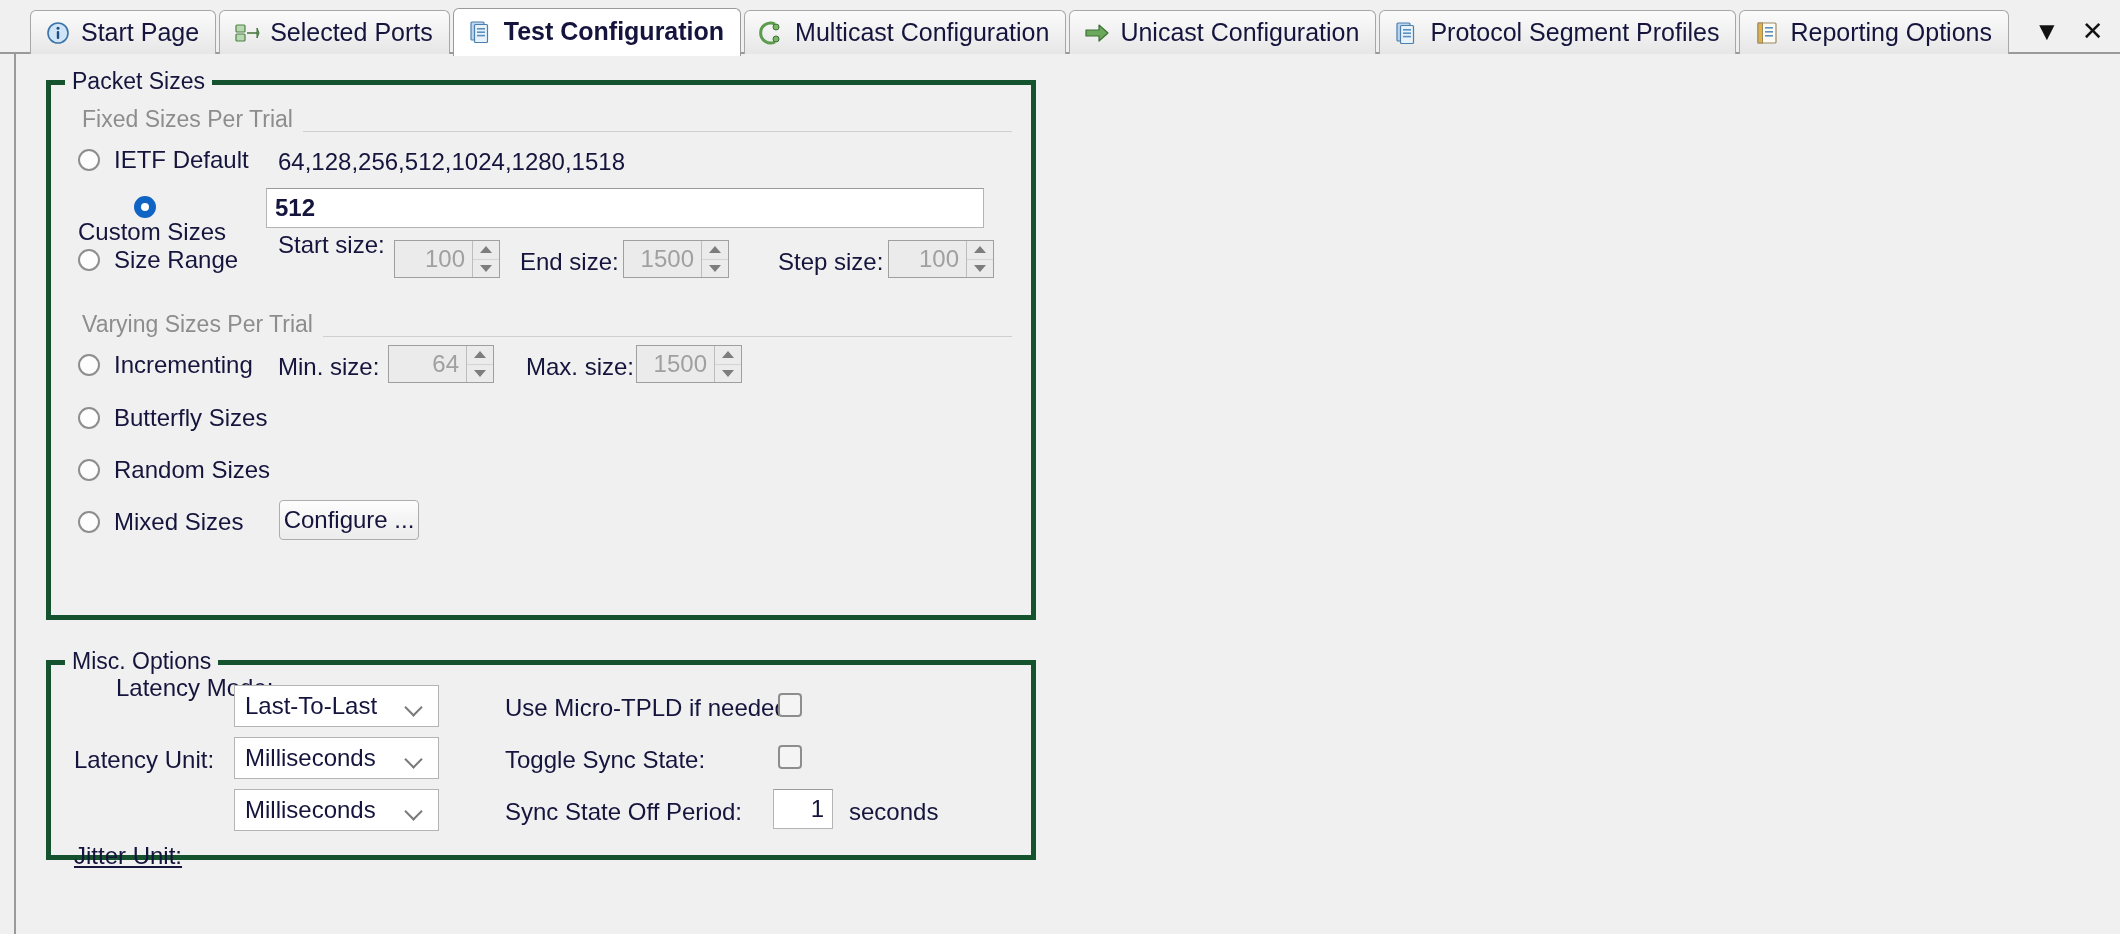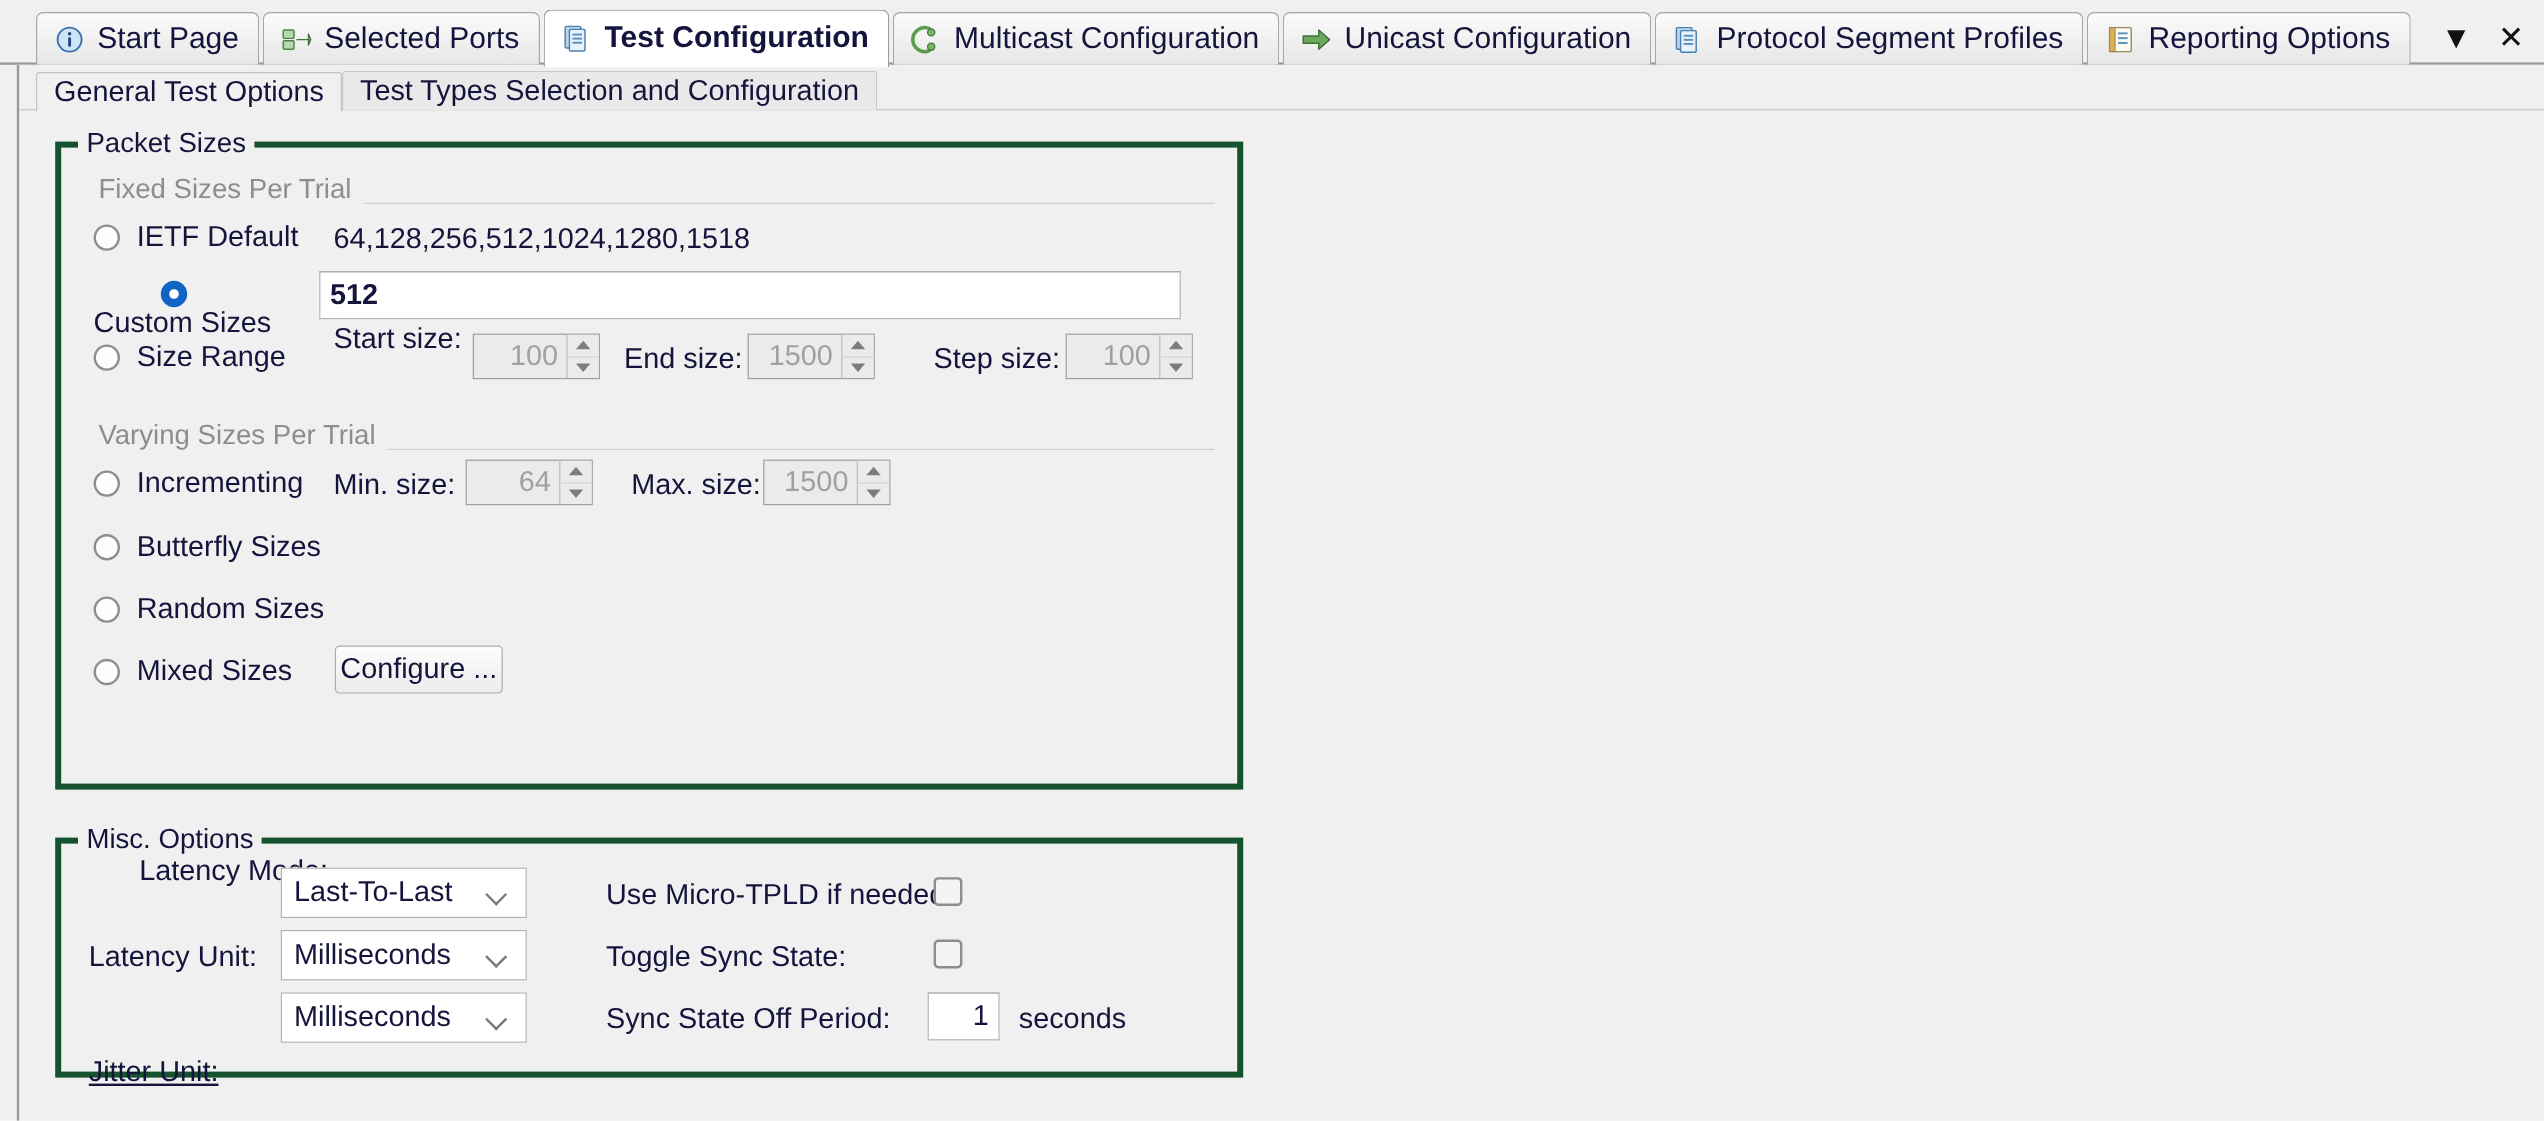--- a/index.html
+++ b/index.html
@@ -440,28 +440,20 @@
     </div>
 
     <div id="tab-overflow">
       <span class="chrome-btn">▼</span>
       <span class="chrome-btn">✕</span>
     </div>
   </div>
 
   <div id="page-body">
 
-    <div id="subtabstrip">
-      <div class="sub-tab active">
-        <span>General Test Options</span>
-      </div>
-      <div class="sub-tab">
-        <span>Test Types Selection and Configuration</span>
-      </div>
-    </div>
 
     <div id="content-pane">
 
       <div class="groupbox" style="left:30px; top:26px; width:990px; height:540px;">
         <span class="gb-title">Packet Sizes</span>
       </div>
 
       <div class="section-head" style="left:66px; top:52px; width:930px;">
         <span class="sh-label">Fixed Sizes Per Trial</span>
         <span class="sh-rule"></span>

